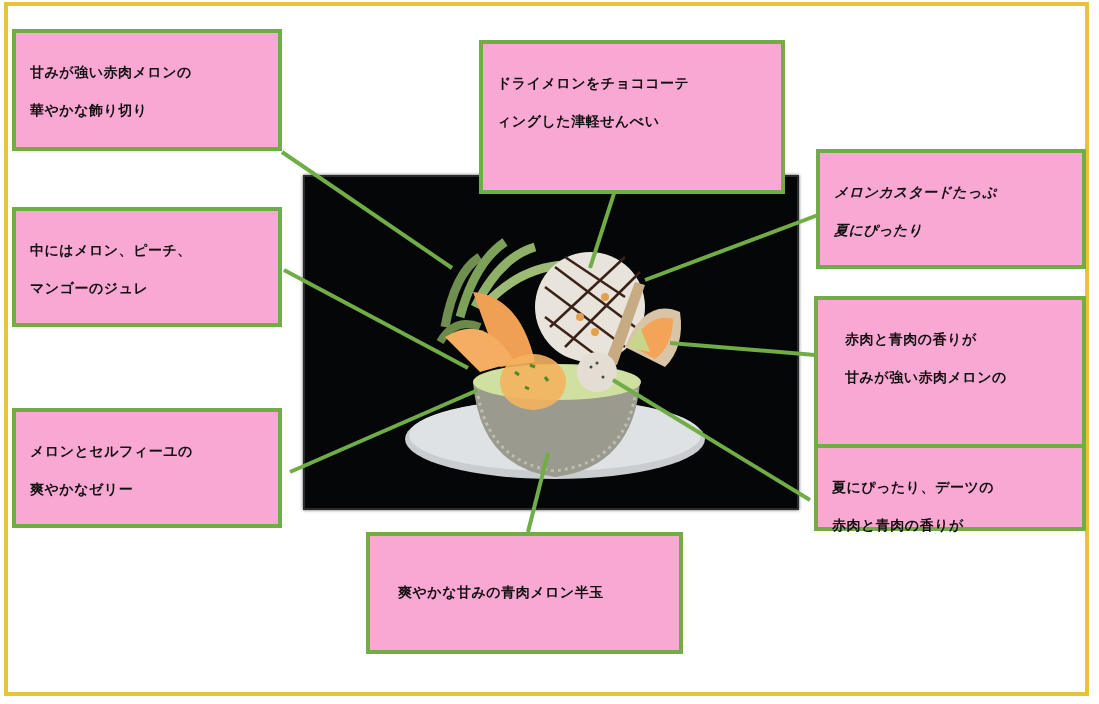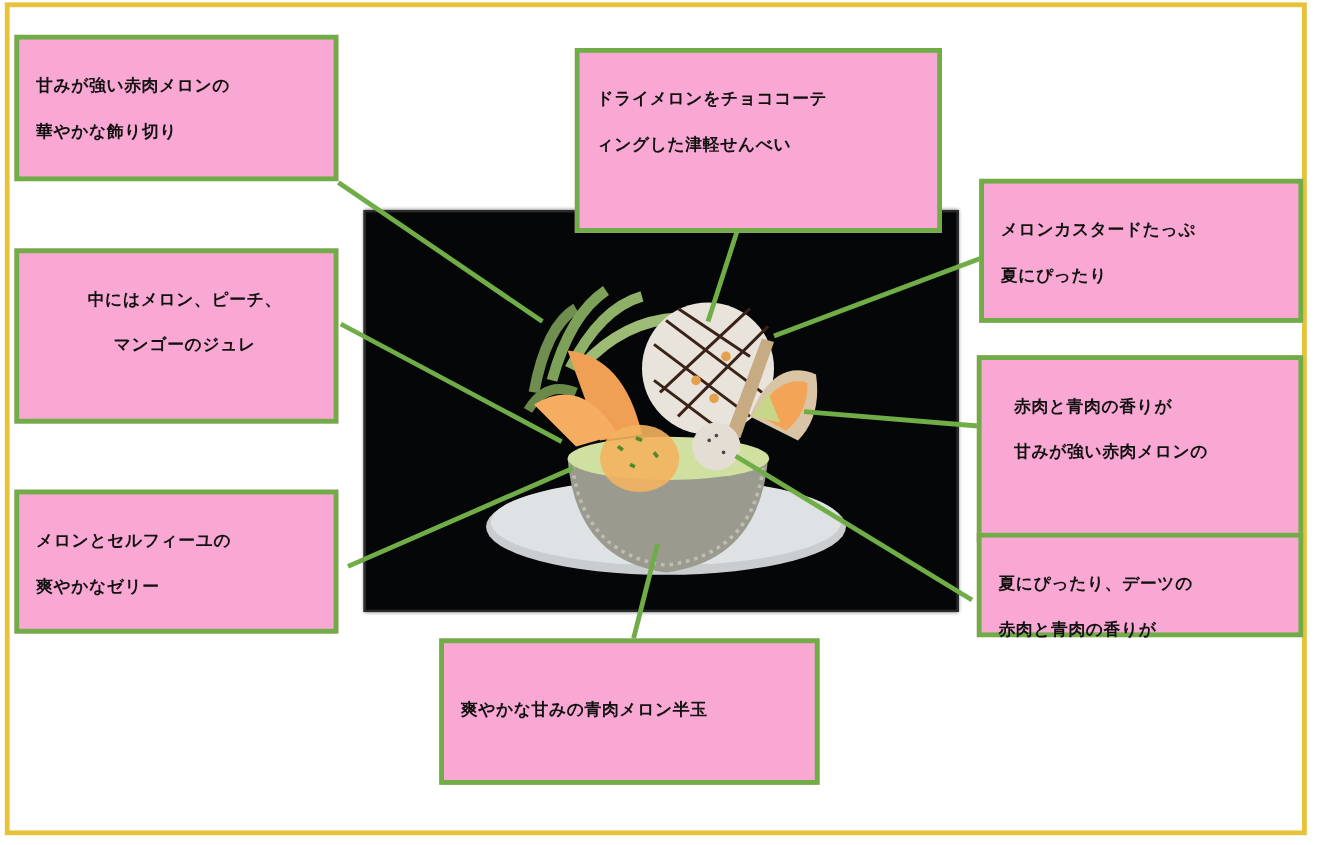--- a/index.html
+++ b/index.html
@@ -75,40 +75,40 @@
 <div class="box" style="left:12px; top:29px; width:270px; height:122px;">
   <span>甘みが強い赤肉メロンの</span>
   <span>華やかな飾り切り</span>
 </div>
 
 <div class="box" style="left:479px; top:40px; width:306px; height:154px;">
   <span>ドライメロンをチョココーテ</span>
   <span>ィングした津軽せんべい</span>
 </div>
 
-<div class="box" style="left:816px; top:149px; width:270px; height:120px;">
+<div class="box" style="left:816px; top:149px; width:270px; height:120px;font-style:italic;">
   <span>メロンカスタードたっぷ</span>
   <span>夏にぴったり</span>
 </div>
 
-<div class="box" style="left:12px; top:207px; width:270px; height:146px;text-align:center;">
+<div class="box" style="left:12px; top:207px; width:270px; height:120px;">
   <span>中にはメロン、ピーチ、</span>
   <span>マンゴーのジュレ</span>
 </div>
 
 <div class="box" style="left:814px; top:296px; width:272px; height:156px;padding-left:27px;">
   <span>赤肉と青肉の香りが</span>
   <span>甘みが強い赤肉メロンの</span>
 </div>
 
 <div class="box" style="left:12px; top:408px; width:270px; height:120px;">
   <span>メロンとセルフィーユの</span>
   <span>爽やかなゼリー</span>
 </div>
 
 <div class="box" style="left:814px; top:444px; width:272px; height:87px;">
   <span>夏にぴったり、デーツの</span>
   <span>赤肉と青肉の香りが</span>
 </div>
 
-<div class="box" style="left:366px; top:532px; width:317px; height:122px; padding:37px 0 0 14px;">
+<div class="box" style="left:366px; top:532px; width:317px; height:122px; padding:37px 0 0 28px;">
   <span>爽やかな甘みの青肉メロン半玉</span>
 </div>
 
 </body></html>

